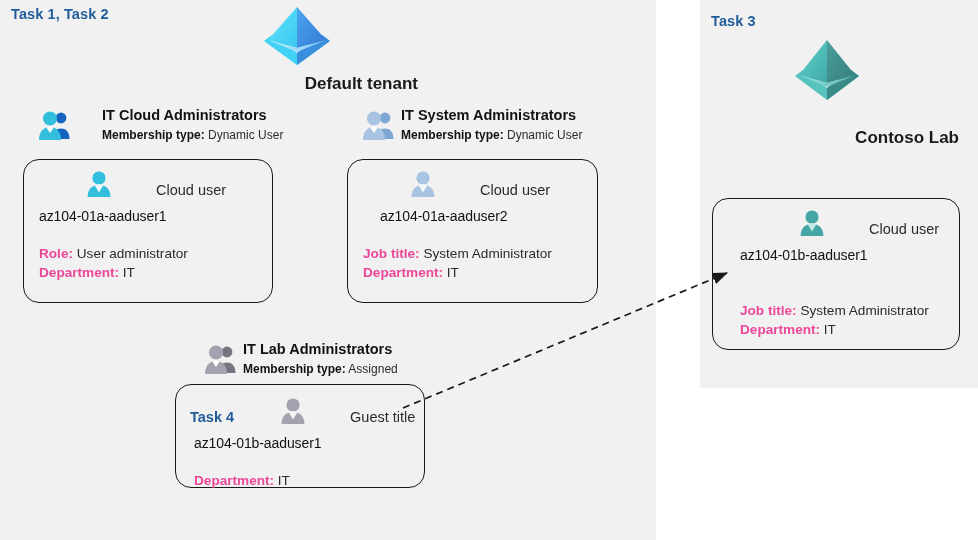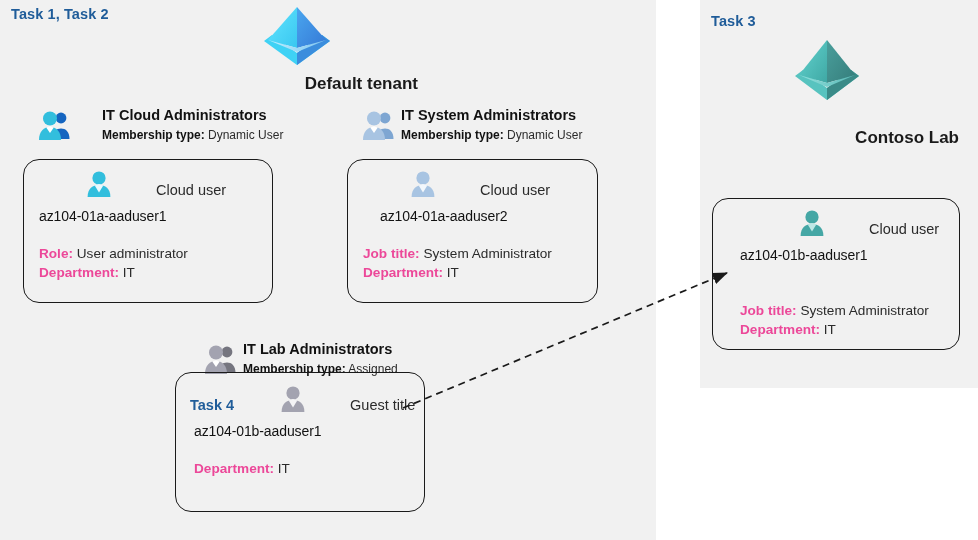--- a/index.html
+++ b/index.html
@@ -266,21 +266,21 @@
     </div>
     <div class="group-text">
       <div class="group-name">IT Lab Administrators</div>
       <div class="group-meta">
         <b>Membership type:</b>
         <span>Assigned</span>
       </div>
     </div>
   </div>
 
-  <div class="card" style="left:175px; top:372px; width:250px; height:140px;">
+  <div class="card" style="left:175px; top:384px; width:250px; height:104px;">
     <div class="card-head" style="left:14px; top:12px;">
       <span class="task-inline">Task 4</span>
       <span class="user-icon">
         <svg width="26" height="28" viewBox="0 0 26 28">
           <circle cx="13" cy="8" r="6.6" fill="#a3a3b0"></circle>
           <path d="M1.6 27 C1.6 18.6 6.8 15 13 15 C19.2 15 24.4 18.6 24.4 27 Z" fill="#a3a3b0"></path>
           <path d="M8.7 15.4 L13 22.5 L17.3 15.4 L13 14 Z" fill="#f4f4f6"></path>
         </svg>
       </span>
       <span class="role-word">Guest title</span>

